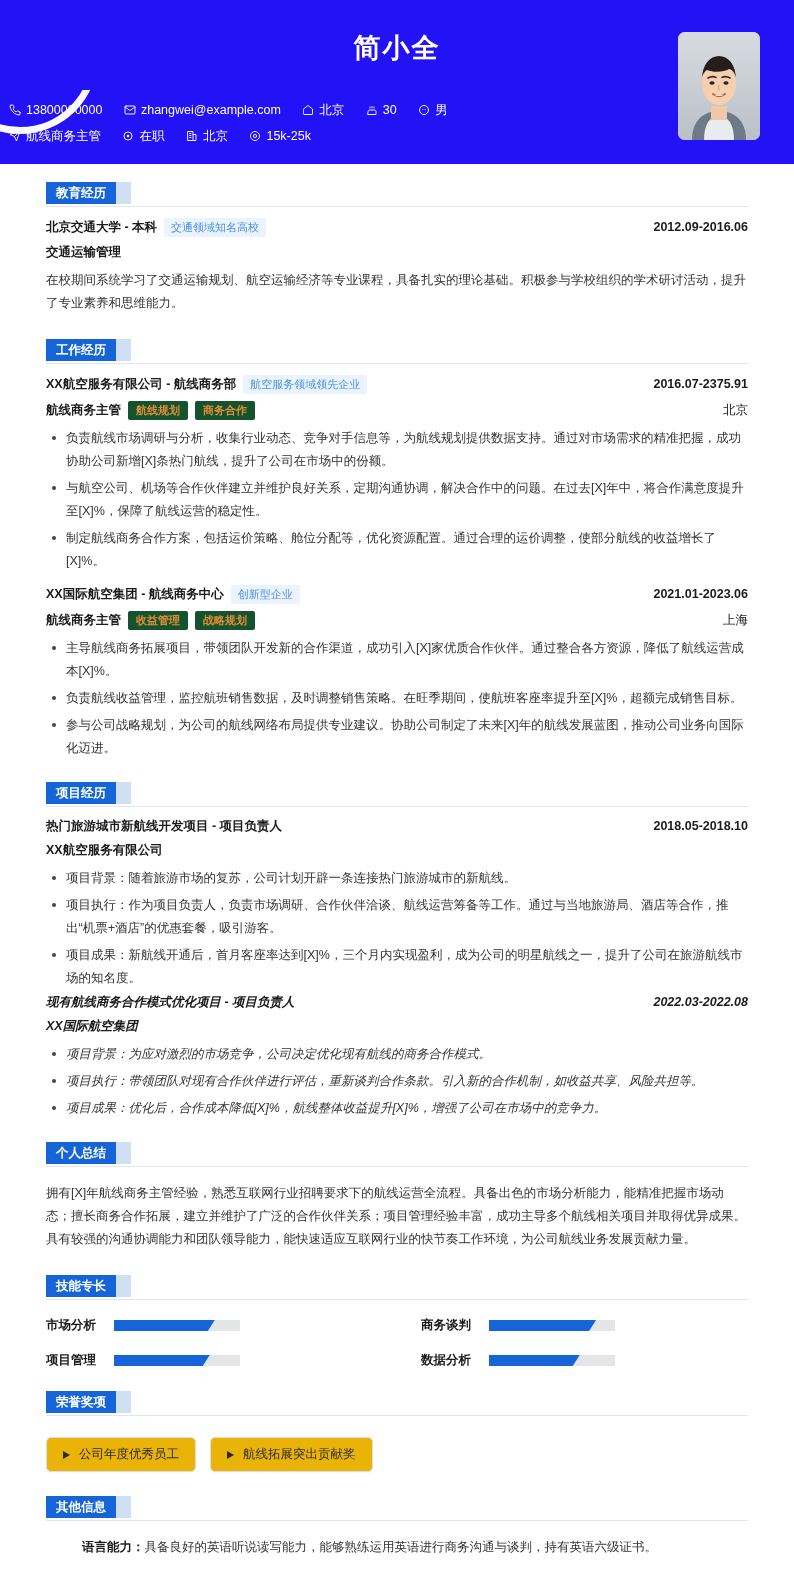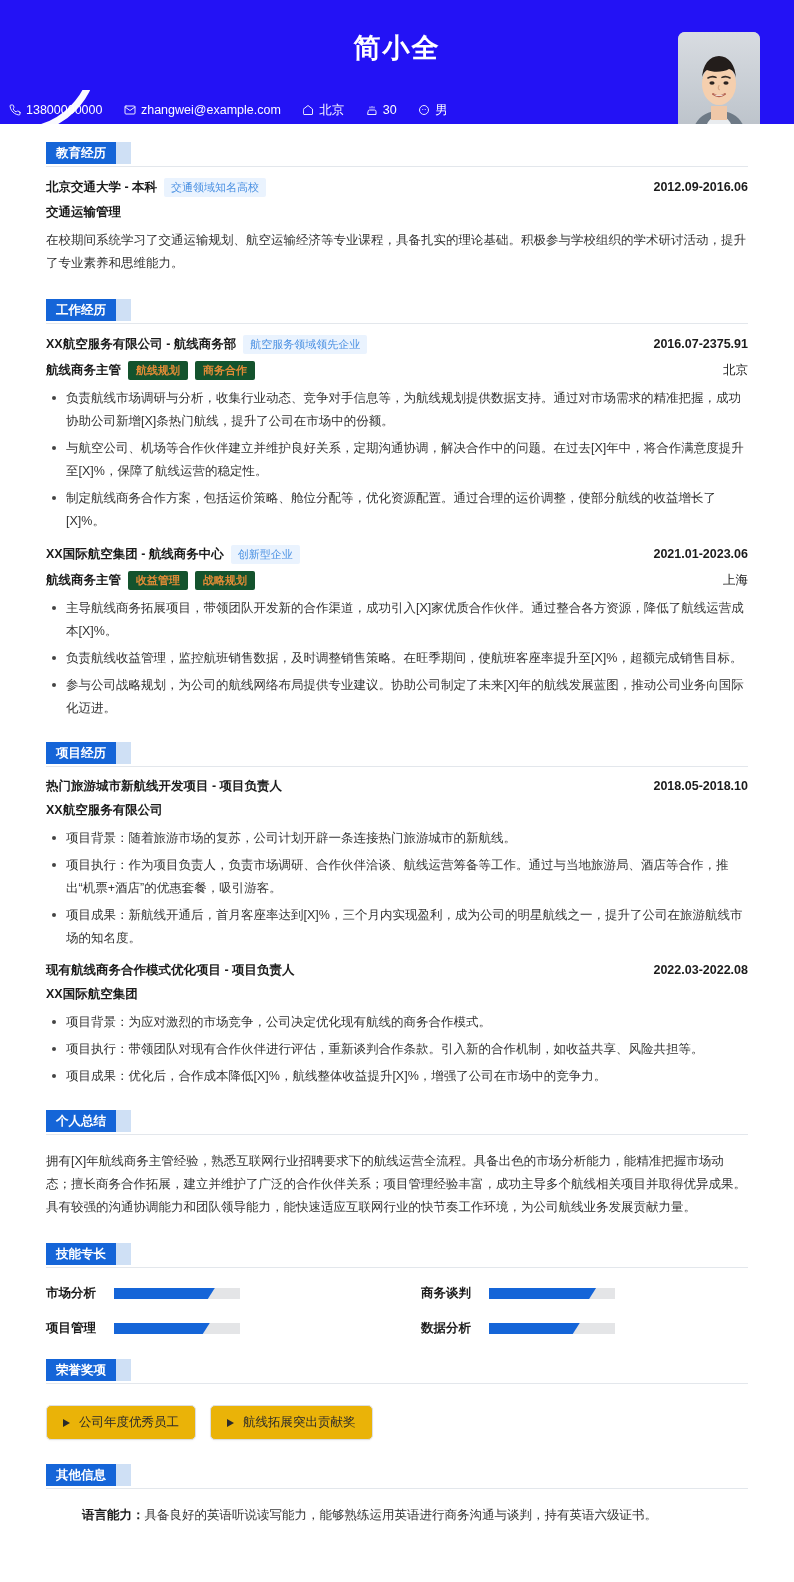--- a/index.html
+++ b/index.html
@@ -7,21 +7,21 @@
     width: 794px;
     background: #ffffff;
     font-family: "Liberation Sans", "DejaVu Sans", sans-serif;
   }
   body { width: 794px; min-height: 1582px; overflow-x: hidden; }
 
   
   .header {
     position: relative;
     background: #2312f5;
-    height: 124px;
+    height: 164px;
     overflow: hidden;
     color: #ffffff;
   }
   .deco-ring {
     position: absolute;
     left: -58px;
     top: -22px;
     width: 156px;
     height: 156px;
     border: 7px solid #ffffff;
@@ -453,21 +453,21 @@
         <span class="t-date">2018.05-2018.10</span>
       </div>
       <div class="subline">XX航空服务有限公司</div>
       <ul class="bullets">
         <li>项目背景：随着旅游市场的复苏，公司计划开辟一条连接热门旅游城市的新航线。</li>
         <li>项目执行：作为项目负责人，负责市场调研、合作伙伴洽谈、航线运营筹备等工作。通过与当地旅游局、酒店等合作，推出“机票+酒店”的优惠套餐，吸引游客。</li>
         <li>项目成果：新航线开通后，首月客座率达到[X]%，三个月内实现盈利，成为公司的明星航线之一，提升了公司在旅游航线市场的知名度。</li>
       </ul>
     </div>
 
-    <div class="entry" style="margin-top:12px;">
+    <div class="entry" style="margin-top:4px;font-style:italic;">
       <div class="row">
         <span class="t-strong">现有航线商务合作模式优化项目 - 项目负责人</span>
         <span class="t-date">2022.03-2022.08</span>
       </div>
       <div class="subline">XX国际航空集团</div>
       <ul class="bullets">
         <li>项目背景：为应对激烈的市场竞争，公司决定优化现有航线的商务合作模式。</li>
         <li>项目执行：带领团队对现有合作伙伴进行评估，重新谈判合作条款。引入新的合作机制，如收益共享、风险共担等。</li>
         <li>项目成果：优化后，合作成本降低[X]%，航线整体收益提升[X]%，增强了公司在市场中的竞争力。</li>
       </ul>

